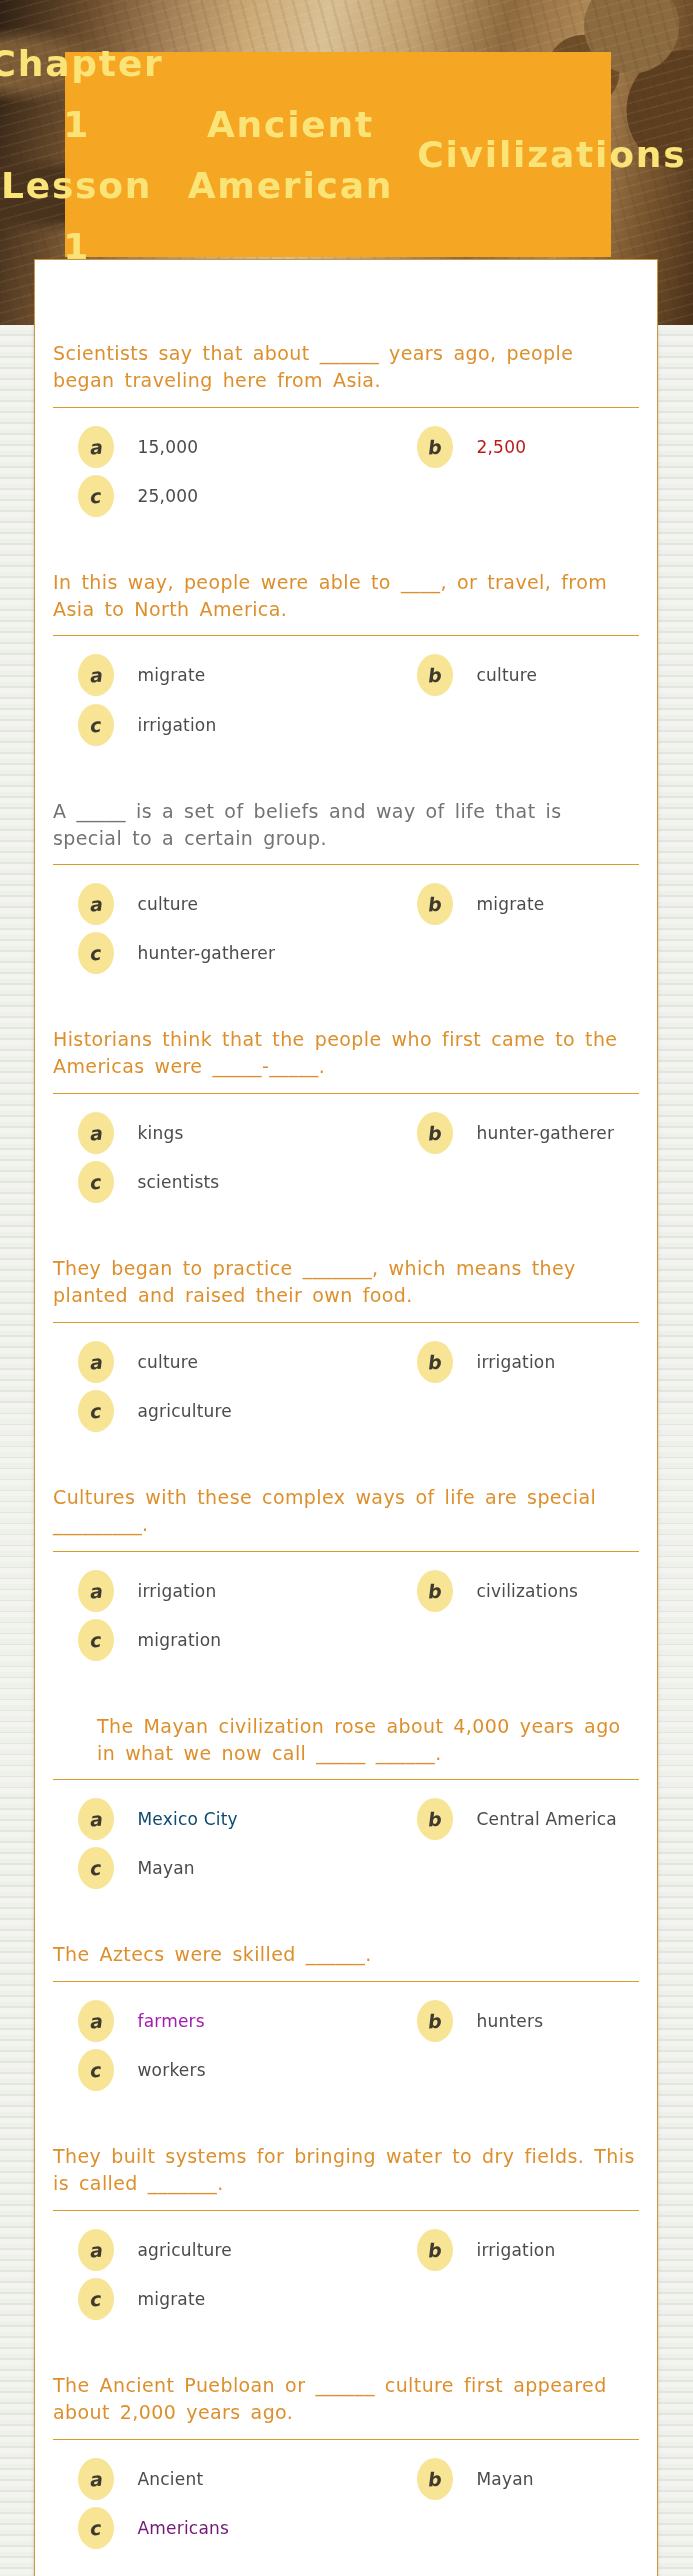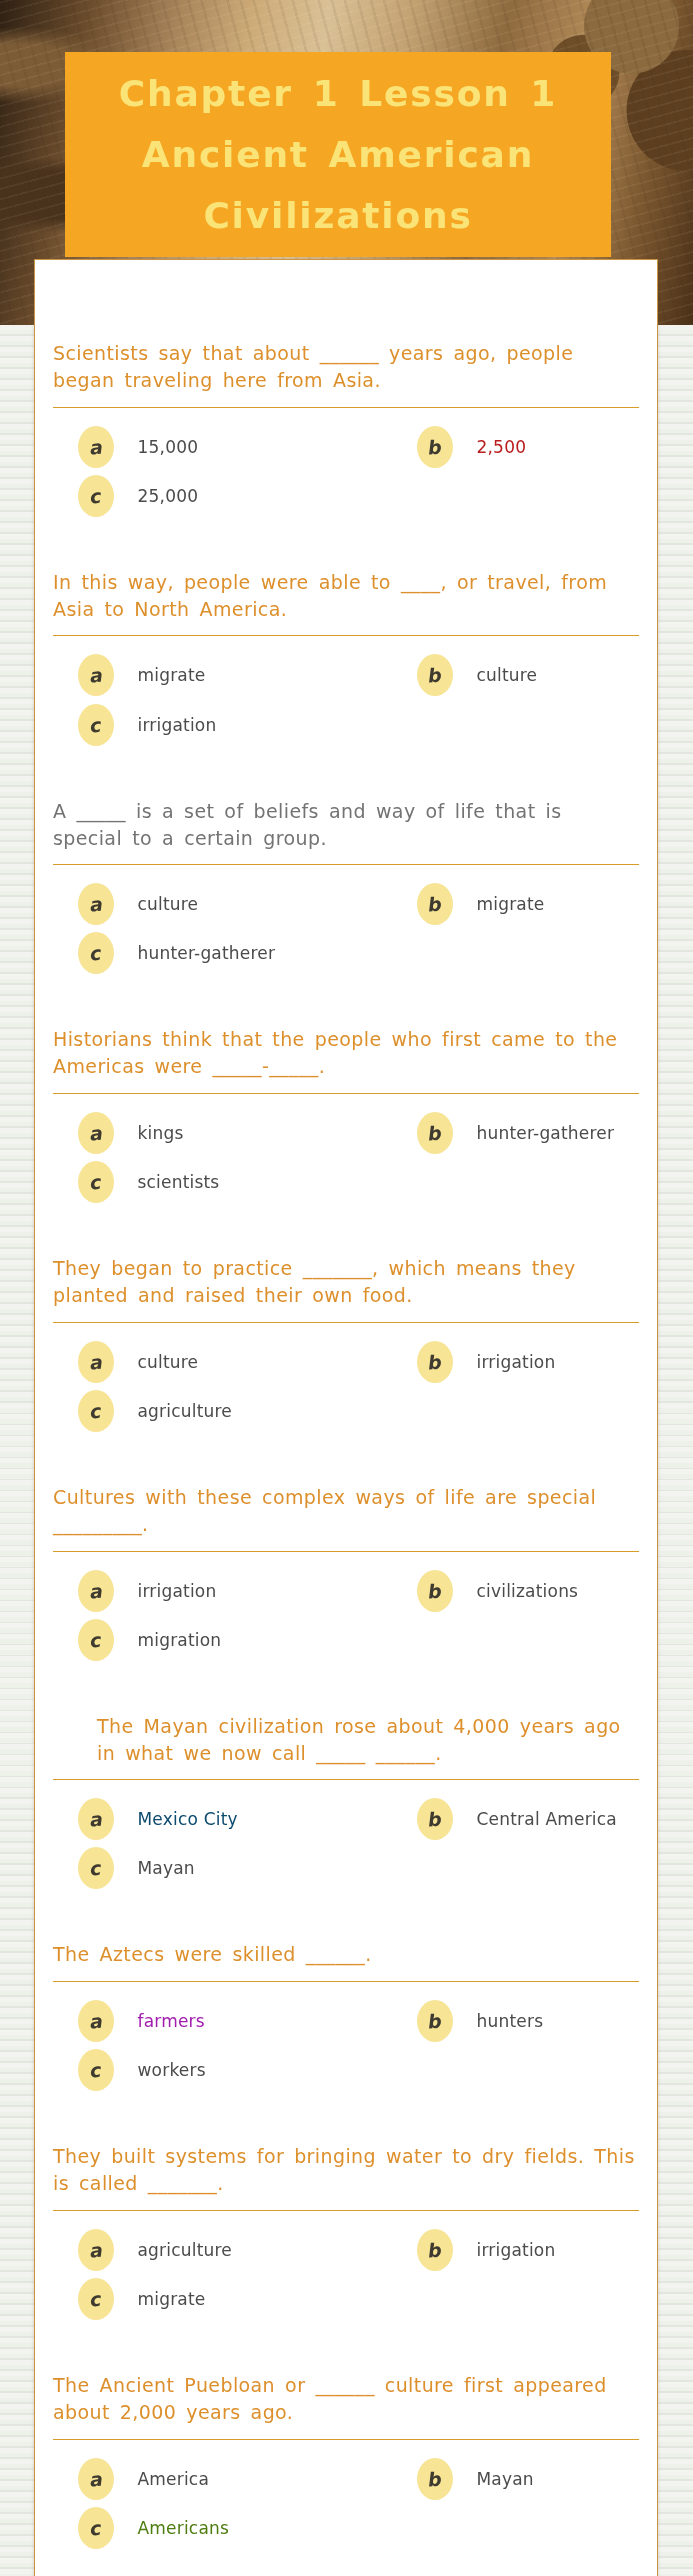--- a/index.html
+++ b/index.html
@@ -29,22 +29,23 @@
         #7c5830 90%, #4a3018 100%);
   }
   .photo-texture{
     position:absolute;inset:0;
     background:
       repeating-linear-gradient(75deg, rgba(60,40,20,.08) 0 2.7px, rgba(0,0,0,0) 2.7px 12.6px),
       repeating-linear-gradient(-15deg, rgba(255,240,210,.06) 0 1.8px, rgba(0,0,0,0) 1.8px 10px);
   }
   .title-box{
     position:absolute;left:65px;top:52px;width:546px;height:205px;
-    display:flex;flex-direction:column;justify-content:center;align-items:center;
+    display:flex;flex-direction:row;justify-content:center;align-items:center;
     text-align:center;
+    gap:24px;
   }
   .title-line{
     font-size:36px;line-height:61px;font-weight:bold;
     letter-spacing:1.8px;word-spacing:5.4px;
   }
 
   
   .card{
     position:relative;z-index:2;
     width:624px;margin:-66px 0 0 34px;
@@ -324,33 +325,33 @@
   </div>
 
   <div class="q-block">
     <div class="q-prompt" style="color: rgb(221, 143, 43);">The Ancient Puebloan or ______ culture first appeared about 2,000 years ago.</div>
     <hr class="q-divider" style="border-top-color: rgb(217, 156, 43);">
     <div class="choices">
       <div class="choice-row">
         <div class="choice-bubble" style="background-color: rgb(247, 228, 148);">
           <span class="choice-letter" style="color: rgb(63, 58, 48);">a</span>
         </div>
-        <span class="choice-text" style="color: rgb(75, 75, 75);">America</span>
+        <span class="choice-text" style="color: rgb(75, 75, 75);">Ancient</span>
       </div>
       <div class="choice-row">
         <div class="choice-bubble" style="background-color: rgb(247, 228, 148);">
           <span class="choice-letter" style="color: rgb(63, 58, 48);">b</span>
         </div>
         <span class="choice-text" style="color: rgb(75, 75, 75);">Mayan</span>
       </div>
       <div class="choice-row">
         <div class="choice-bubble" style="background-color: rgb(247, 228, 148);">
           <span class="choice-letter" style="color: rgb(63, 58, 48);">c</span>
         </div>
-        <span class="choice-text" style="color: #4d7c0f;">Americans</span>
+        <span class="choice-text" style="color: #701a75;">Americans</span>
       </div>
     </div>
   </div>
 </div>
   </div>
 
 </div>
 
 
 </body></html>

